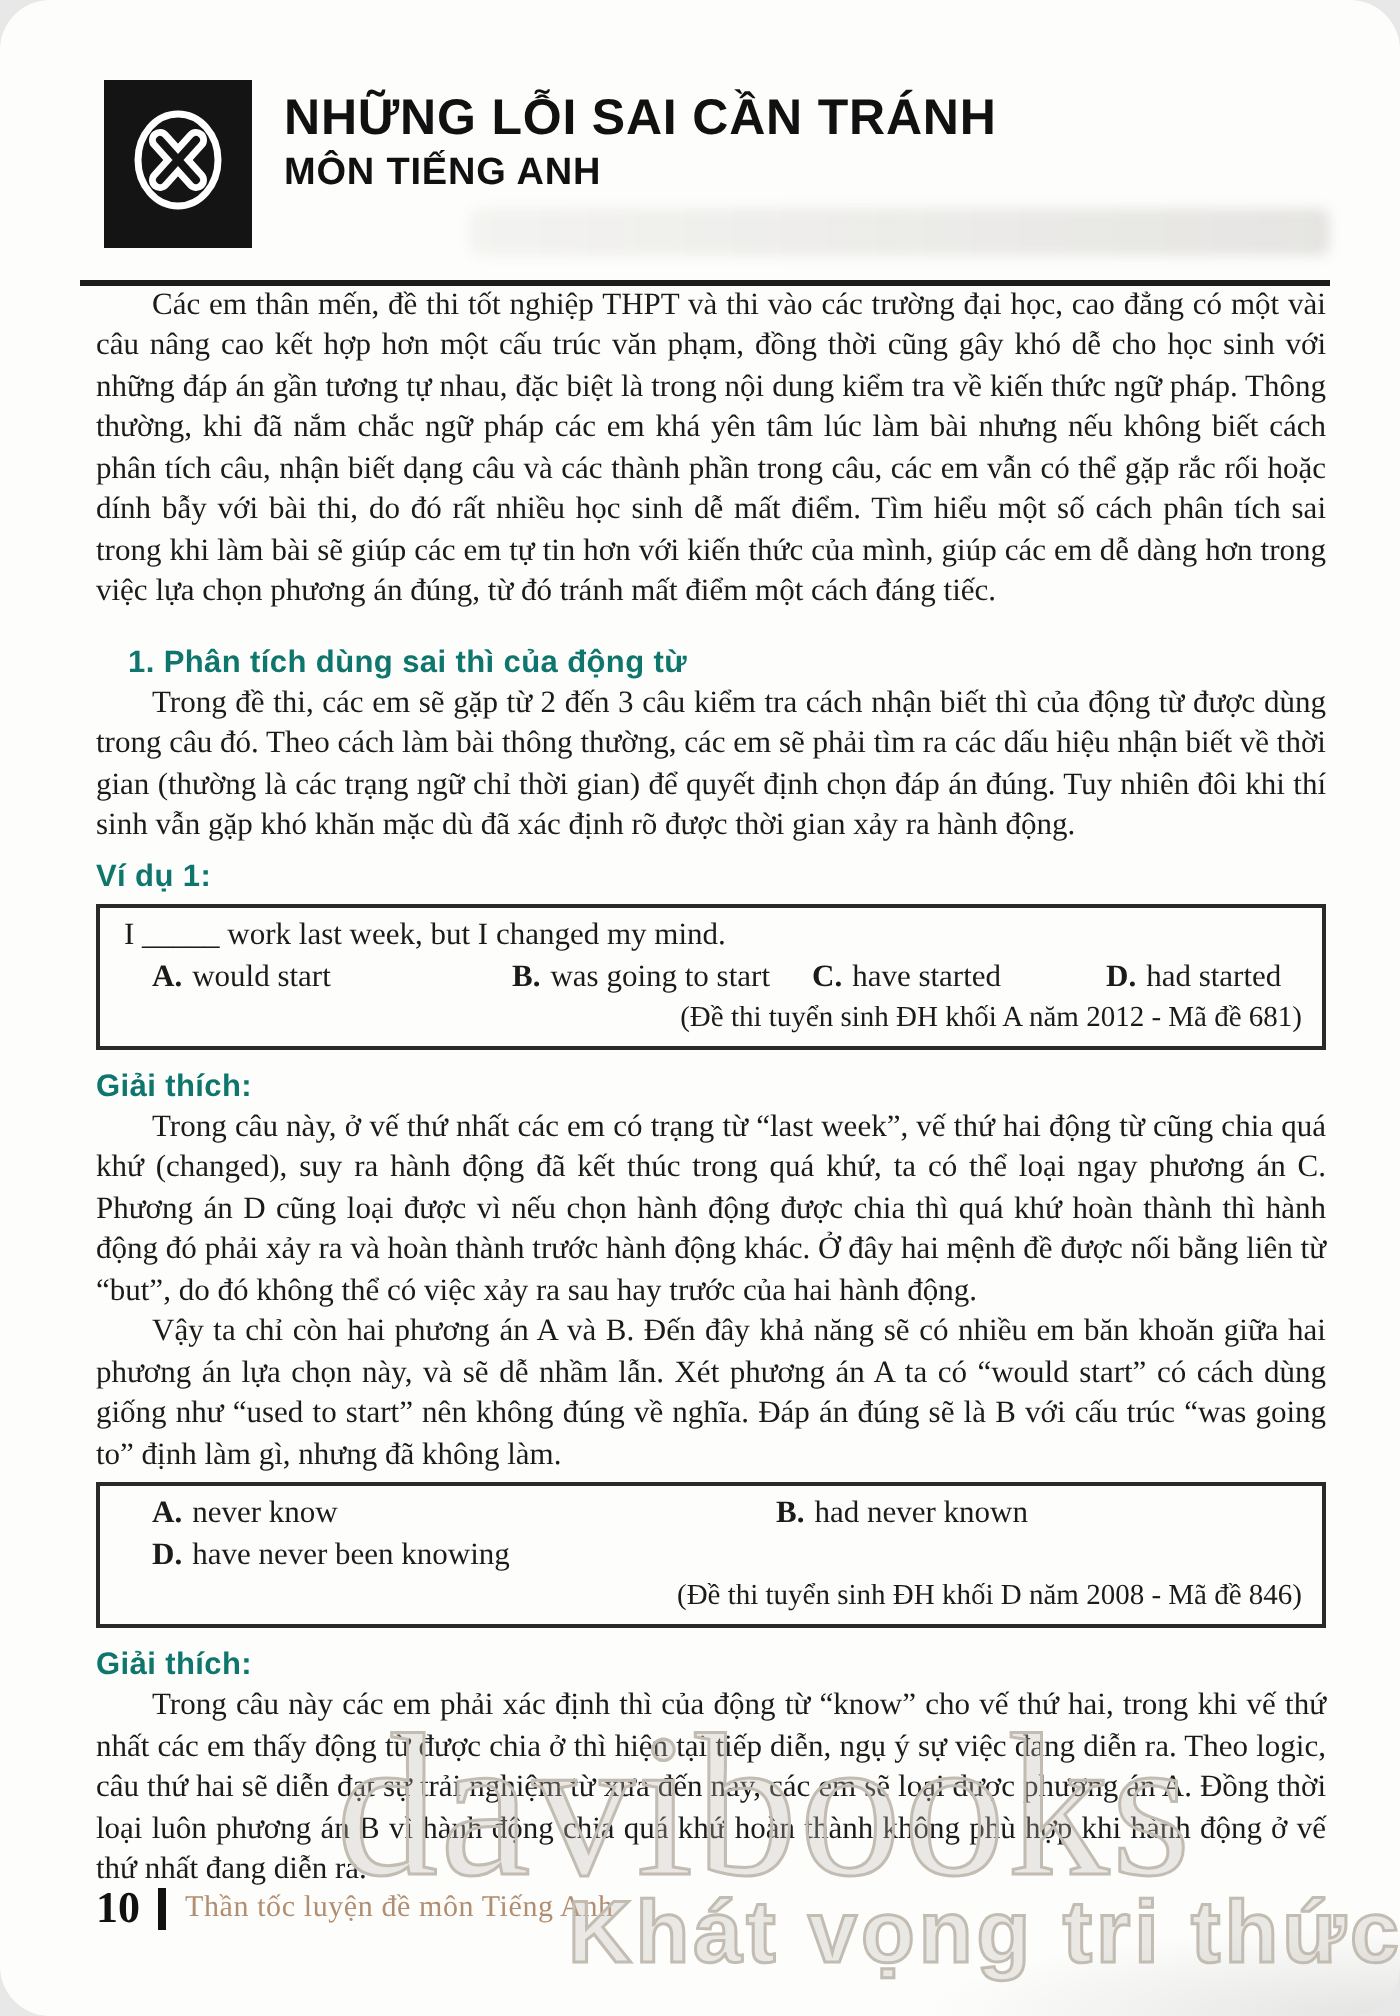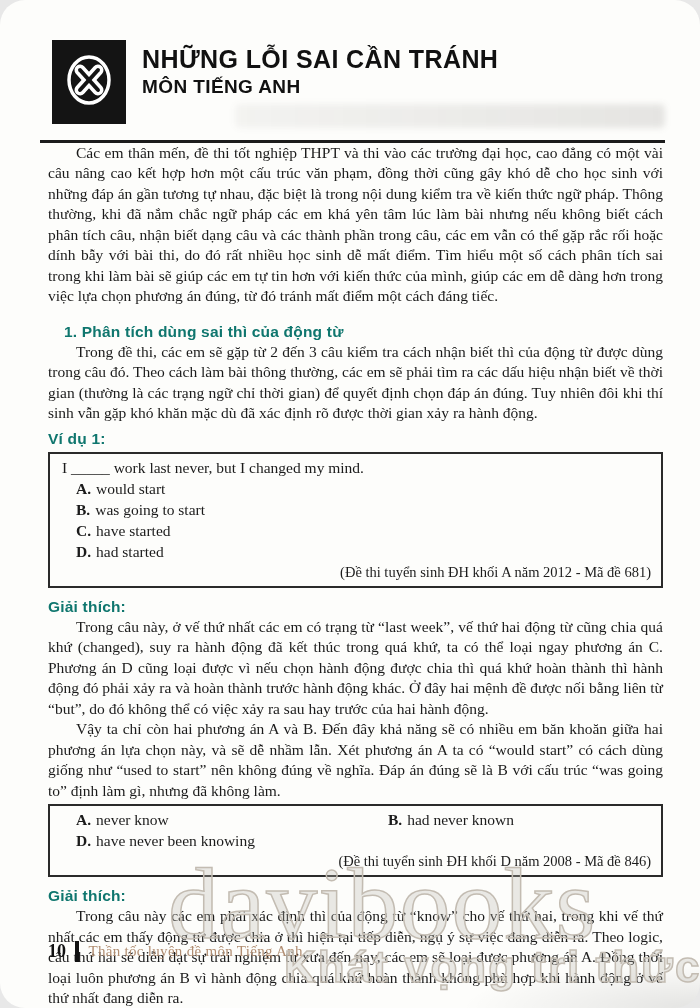--- a/index.html
+++ b/index.html
@@ -26,31 +26,31 @@
     text-indent:28px;margin:0;}
   .h-sans{font-family:"Liberation Sans",sans-serif;font-weight:700;
     font-size:15.5px;line-height:20px;letter-spacing:.2px;color:#0f766e;}
   .sec-head{margin:15px 0 0 16px;}
   .mt12{margin-top:12px;} .mt7{margin-top:7px;} .mt5{margin-top:5px;}
   .mt3{margin-top:3px;} .mt9{margin-top:9px;}
   
   .exbox{border:2px solid #2a2a2a;margin-top:3px;padding:3px 10px 4px 12px;
     font-size:15.5px;line-height:21px;}
   .q{margin:0;}
-  .opts1{display:flex;margin-left:14px;flex-direction:column;}
+  .opts1{display:flex;margin-left:14px;}
   .opts1 .opt:nth-child(1){width:180px;}
   .opts1 .opt:nth-child(2){width:150px;}
   .opts1 .opt:nth-child(3){width:147px;}
   .opts2{display:flex;margin-left:14px;}
   .opts2 .opt:nth-child(1){width:312px;}
   .ol{font-weight:700;margin-right:5px;}
   .src{text-align:right;font-size:14.5px;line-height:20px;}
   
   .footer{position:absolute;left:48px;top:941px;display:flex;align-items:center;}
-  .pgnum{font-size:18px;font-weight:700;color:#111;}
+  .pgnum{font-size:22px;font-weight:700;color:#111;}
   .fbar{width:3.5px;height:21px;background:#111;margin:0 10px 0 9px;}
   .btitle{font-size:15px;color:#b18d71;letter-spacing:.3px;}
   
   .wm{position:absolute;pointer-events:none;white-space:nowrap;
     color:rgba(190,184,176,.30);-webkit-text-stroke:1.5px #c3bcb2;z-index:5;}
   .wm1{left:168px;top:845px;font-family:"Liberation Serif",serif;
     font-size:102px;letter-spacing:1px;}
   .wm2{left:284px;top:942px;font-family:"Liberation Sans",sans-serif;
     font-weight:700;font-size:44px;letter-spacing:2px;}
   .corner-shade{position:absolute;right:0;bottom:0;width:240px;height:46px;
@@ -85,21 +85,21 @@
 
     <p class="body mt12">Các em thân mến, đề thi tốt nghiệp THPT và thi vào các trường đại học, cao đẳng có một vài câu nâng cao kết hợp hơn một cấu trúc văn phạm, đồng thời cũng gây khó dễ cho học sinh với những đáp án gần tương tự nhau, đặc biệt là trong nội dung kiểm tra về kiến thức ngữ pháp. Thông thường, khi đã nắm chắc ngữ pháp các em khá yên tâm lúc làm bài nhưng nếu không biết cách phân tích câu, nhận biết dạng câu và các thành phần trong câu, các em vẫn có thể gặp rắc rối hoặc dính bẫy với bài thi, do đó rất nhiều học sinh dễ mất điểm. Tìm hiểu một số cách phân tích sai trong khi làm bài sẽ giúp các em tự tin hơn với kiến thức của mình, giúp các em dễ dàng hơn trong việc lựa chọn phương án đúng, từ đó tránh mất điểm một cách đáng tiếc.</p>
 
     <div class="h-sans sec-head">1. Phân tích dùng sai thì của động từ</div>
 
     <p class="body mt7">Trong đề thi, các em sẽ gặp từ 2 đến 3 câu kiểm tra cách nhận biết thì của động từ được dùng trong câu đó. Theo cách làm bài thông thường, các em sẽ phải tìm ra các dấu hiệu nhận biết về thời gian (thường là các trạng ngữ chỉ thời gian) để quyết định chọn đáp án đúng. Tuy nhiên đôi khi thí sinh vẫn gặp khó khăn mặc dù đã xác định rõ được thời gian xảy ra hành động.</p>
 
     <div class="h-sans mt5">Ví dụ 1:</div>
 
     <div class="exbox">
-      <div class="q">I _____ work last never, but I changed my mind.</div>
+      <div class="q">I _____ work last week, but I changed my mind.</div>
       <div class="opts1">
         <span class="opt"><span class="ol">A.</span><span>would start</span></span>
         <span class="opt"><span class="ol">B.</span><span>was going to start</span></span>
         <span class="opt"><span class="ol">C.</span><span>have started</span></span>
         <span class="opt"><span class="ol">D.</span><span>had started</span></span>
       </div>
       <div class="src">(Đề thi tuyển sinh ĐH khối A năm 2012 - Mã đề 681)</div>
     </div>
 
     <div class="h-sans mt9">Giải thích:</div>

